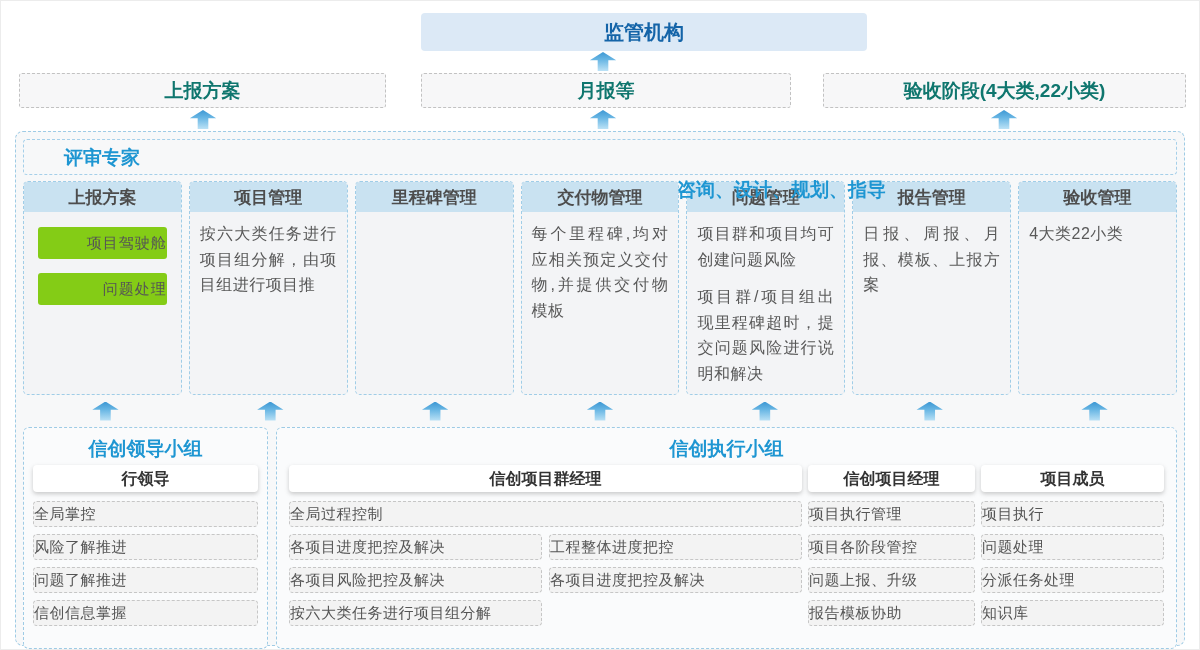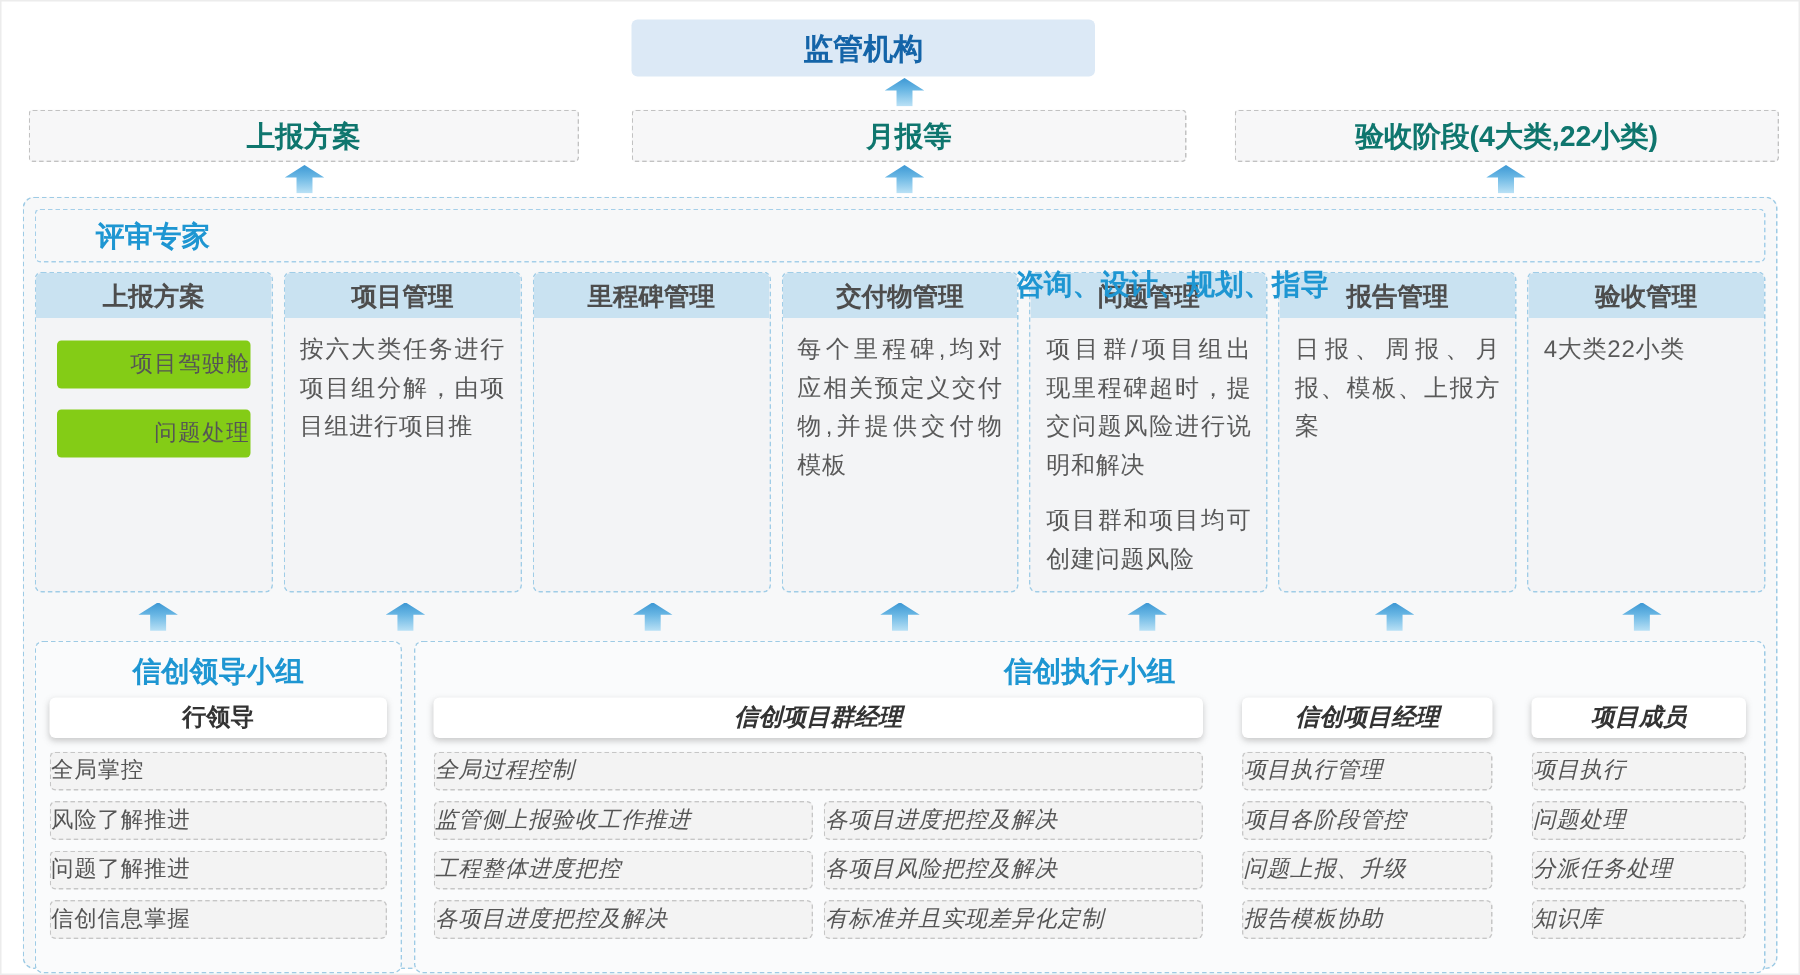--- a/index.html
+++ b/index.html
@@ -6,21 +6,21 @@
   body {
     font-family: "Liberation Sans", "DejaVu Sans", sans-serif;
     background:#fff;
   }
   .canvas {
     position:relative; width:1200px; height:650px;
     background:#ffffff; border:1px solid #ececec; overflow:hidden;
   }
   
   .regulator {
-    position:absolute; left:420px; top:12px; width:309px; height:38px;
+    position:absolute; left:420px; top:12px; width:446px; height:38px;
     background:#dce9f6; border-radius:4px;
     color:#1464a8; font-size:20px; font-weight:bold;
     display:flex; align-items:center; justify-content:center;
   }
   .r2box {
     position:absolute; top:72px; height:35px;
     background:#f7f7f8; border:1px dashed #c2c2c2; border-radius:3px;
     color:#0f766e; font-size:19px; font-weight:bold;
     display:flex; align-items:center; justify-content:center;
   }
@@ -89,21 +89,21 @@
     box-shadow:0 2px 4px rgba(110,110,110,.35);
     text-align:center; font-weight:bold; color:#333; font-size:16px;
     height:27px; line-height:27px; margin-bottom:9px;
   }
   .ditem {
     background:#f3f3f3; border:1px dashed #c6c6c6; border-radius:4px;
     text-align:left; color:#555; font-size:15px;
     height:26px; line-height:24px; margin-bottom:7px; letter-spacing:0.5px;
     overflow:hidden; white-space:nowrap;
   }
-  .groups { display:flex; gap:26px;font-style:italic; }
+  .groups { display:flex; gap:6px; }
   .g1 { width:513px; } .g2 { width:167px; } .g3 { flex:1; }
   .grid2 { display:grid; grid-template-columns:1fr 1fr; column-gap:7px; }
 </style>
 </head>
 <body>
 
 <div class="canvas">
 
   <div class="regulator">
     <span>监管机构</span>
@@ -149,22 +149,22 @@
       </div>
       <div class="col">
         <div class="col-h">交付物管理</div>
         <div class="col-b">
           <p>每个里程碑,均对应相关预定义交付物,并提供交付物模板</p>
         </div>
       </div>
       <div class="col">
         <div class="col-h">问题管理</div>
         <div class="col-b">
+          <p>项目群和项目均可创建问题风险</p>
           <p>项目群/项目组出现里程碑超时，提交问题风险进行说明和解决</p>
-          <p>项目群和项目均可创建问题风险</p>
         </div>
       </div>
       <div class="col">
         <div class="col-h">报告管理</div>
         <div class="col-b">
           <p>日报、周报、月报、模板、上报方案</p>
         </div>
       </div>
       <div class="col">
         <div class="col-h">验收管理</div>
@@ -210,26 +210,25 @@
       </div>
 
       <div class="bbox right">
         <div class="btitle">信创执行小组</div>
         <div class="groups">
 
           <div class="g1">
             <div class="wpill">信创项目群经理</div>
             <div class="ditem">全局过程控制</div>
             <div class="grid2">
-              <div class="ditem">监管侧上报验收工作推进</div>
               <div class="ditem">各项目进度把控及解决</div>
               <div class="ditem">工程整体进度把控</div>
               <div class="ditem">各项目风险把控及解决</div>
               <div class="ditem">各项目进度把控及解决</div>
-              <div class="ditem">有标准并且实现差异化定制</div>
+              <div class="ditem">按六大类任务进行项目组分解</div>
             </div>
           </div>
 
           <div class="g2">
             <div class="wpill">信创项目经理</div>
             <div class="ditem">项目执行管理</div>
             <div class="ditem">项目各阶段管控</div>
             <div class="ditem">问题上报、升级</div>
             <div class="ditem">报告模板协助</div>
           </div>

